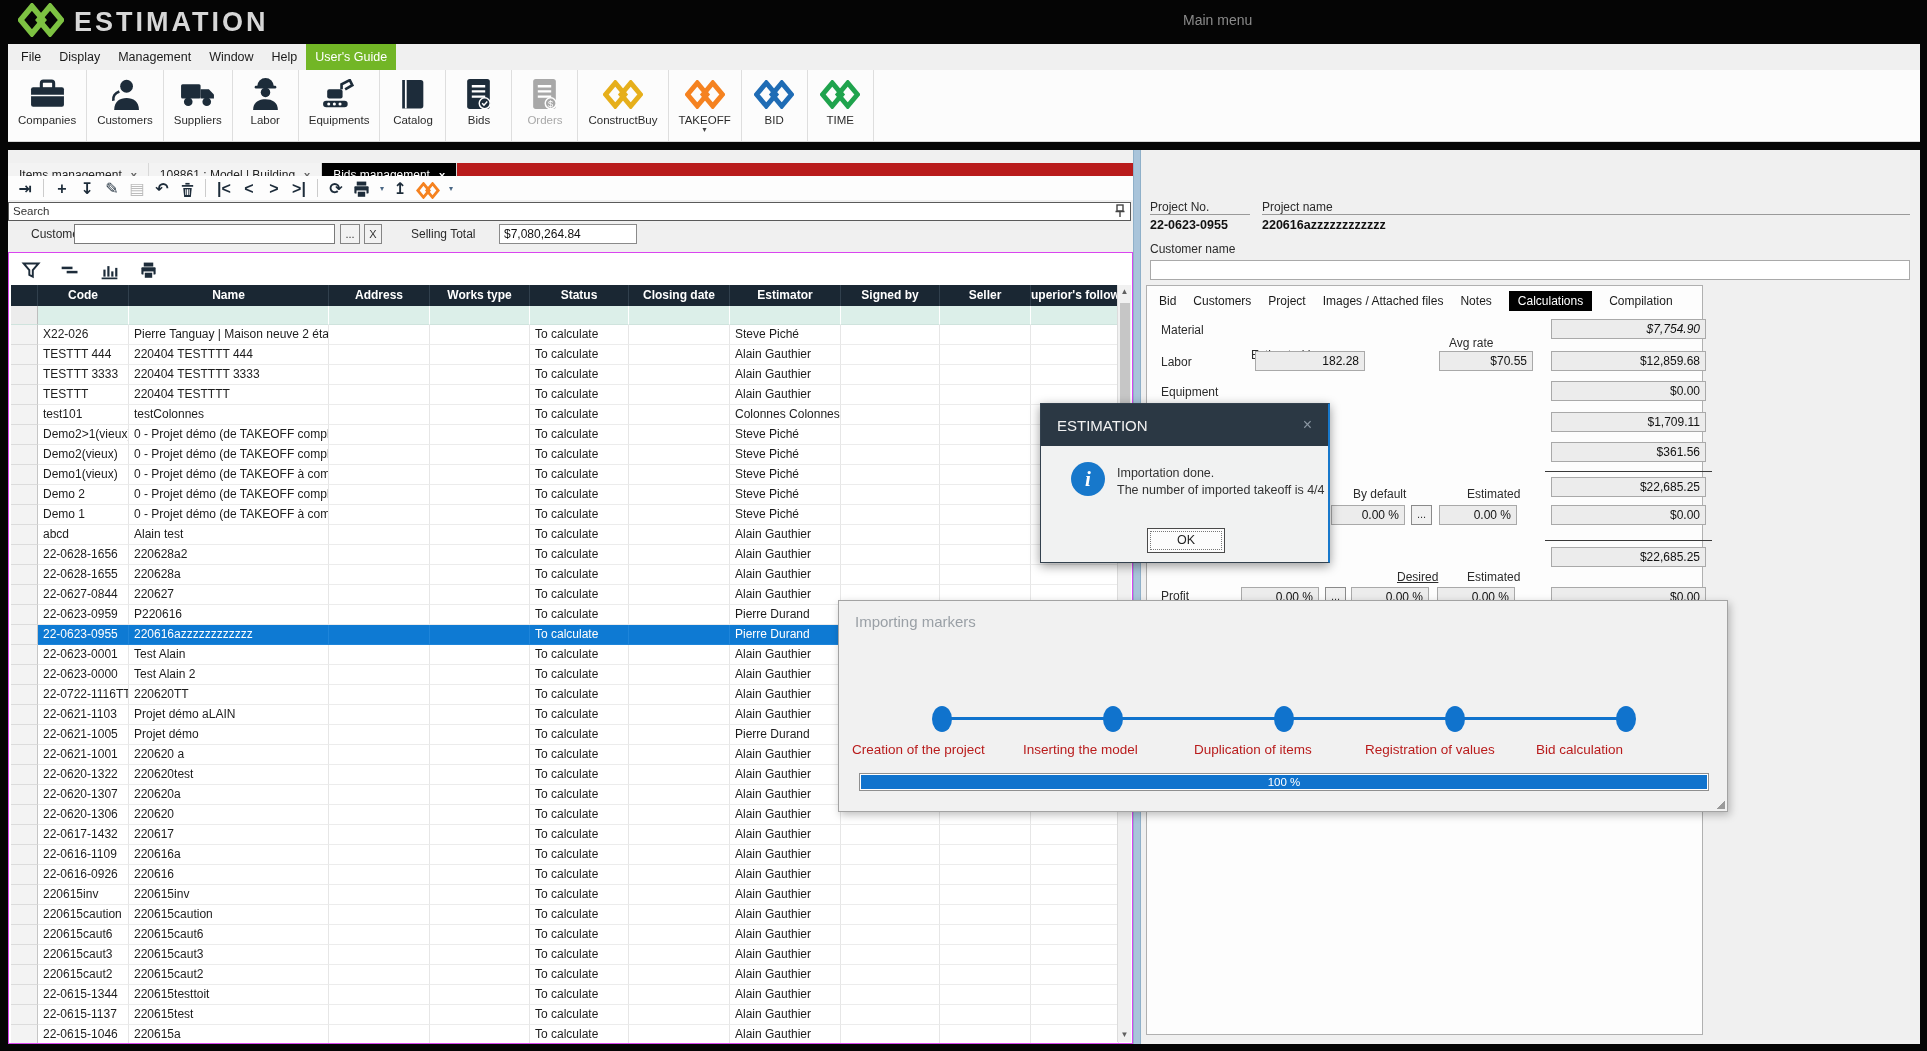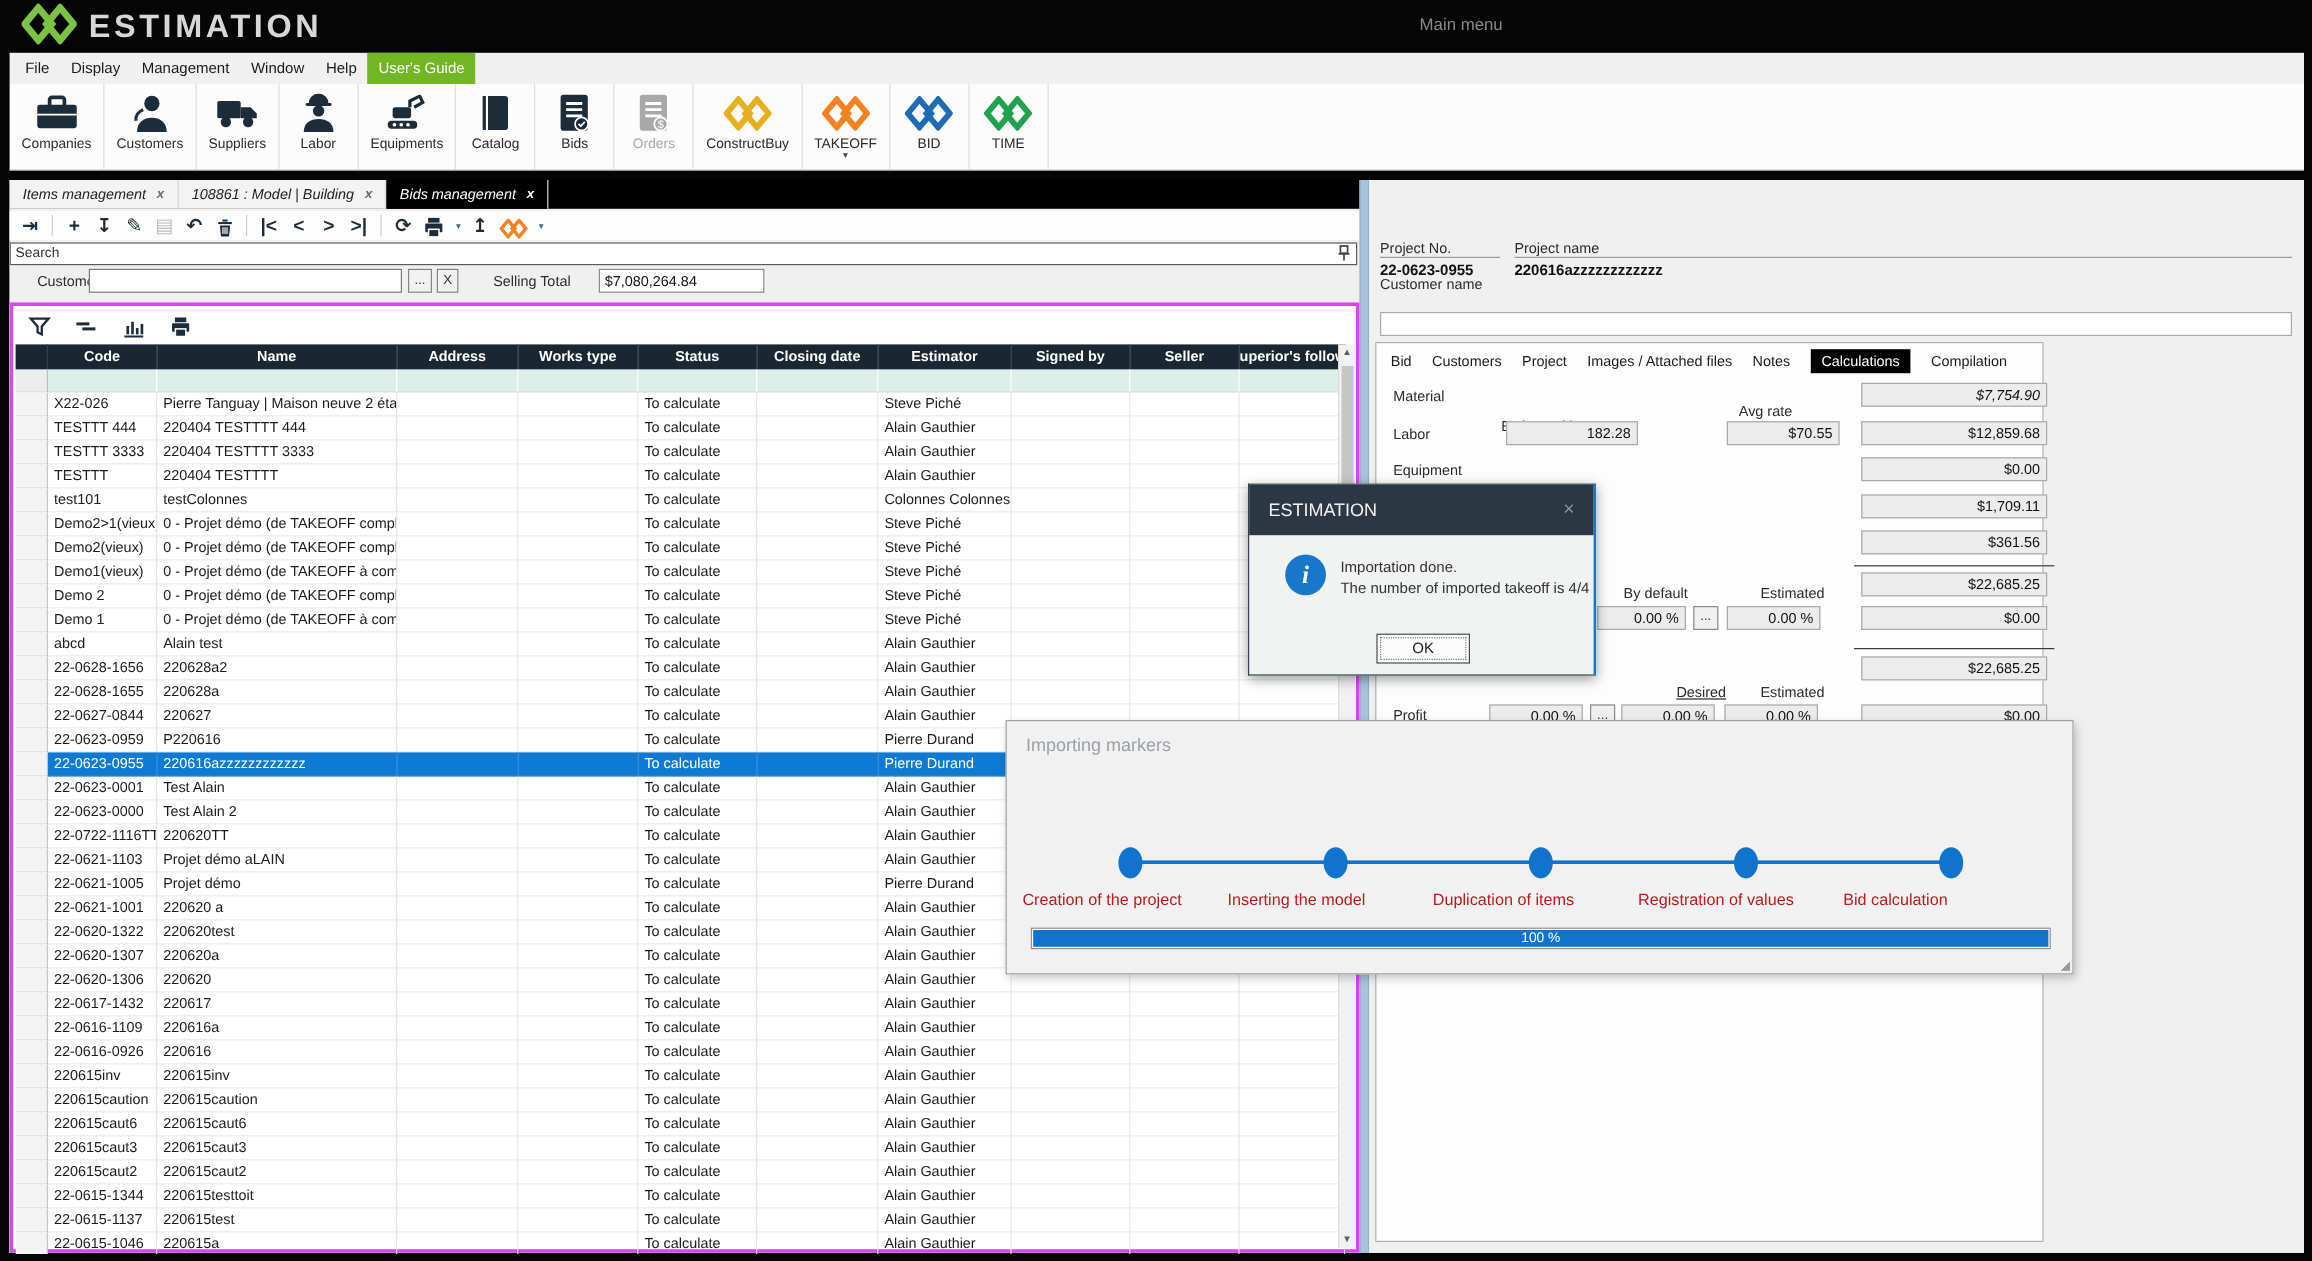--- a/index.html
+++ b/index.html
@@ -22,21 +22,21 @@
   .tb-btn { position:relative; min-width:66px; padding:4px 10px 0; display:flex; flex-direction:column; align-items:center; justify-content:flex-start; border-right:1px solid #dedede; color:#1d2c3a; }
   .tb-icon { height:40px; display:flex; align-items:center; justify-content:center; }
   .tb-label { font-size:11.5px; color:#2b2b2b; white-space:nowrap; }
   .tb-btn.disabled { color:#a8a8a8; }
   .tb-btn.disabled .tb-label { color:#a8a8a8; }
   .tb-dd { font-size:8px; color:#444; line-height:8px; }
   
   .content { position:absolute; left:8px; top:150px; width:1912px; height:894px; background:#f0f0f0; }
   .left-pane { position:absolute; left:0; top:0; width:1125px; height:894px; background:#f0f0f0; }
   
-  .tabstrip { position:absolute; left:0; top:0; width:100%; height:24px; background:#000000; display:flex;font-style:italic; }
+  .tabstrip { position:absolute; left:0; top:13px; width:100%; height:24px; background:#b91c1c; display:flex; }
   .tab { display:flex; align-items:center; gap:9px; padding:0 11px; font-size:12px; color:#222; background:#f3f3f3; border-right:1px solid #d8d8d8; }
   .tab .x { color:#666; font-size:11px; font-weight:bold; }
   .tab.active { background:#000; color:#fff; }
   .tab.active .x { color:#fff; }
   
   .bids-toolbar { position:absolute; left:0; top:26px; width:100%; height:24px; background:#fdfdfd; display:flex; align-items:center; gap:7px; padding-left:8px; }
   .bt-btn { min-width:18px; height:22px; display:flex; align-items:flex-end; justify-content:center; font-weight:bold; font-size:16px; line-height:20px; color:#1d2c3a; }
   .bt-btn.disabled { color:#bcbcbc; }
   .vsep { width:1px; height:18px; background:#cccccc; margin:0 2px; }
   .dd-sm { font-size:8px; color:#4a6785; margin-left:2px; align-self:center; }
@@ -47,21 +47,21 @@
   .customer-row { position:absolute; left:0; top:72px; width:1123px; height:26px; }
   .lbl { font-size:12px; color:#2b2b2b; }
   .cust-label { position:absolute; left:23px; top:5px; }
   .cust-input { position:absolute; left:66px; top:2px; width:261px; height:20px; border:1px solid #7a7a7a; background:#fff; font:inherit; font-size:12px; padding:0 3px; }
   .mini-btn { position:absolute; top:2px; height:20px; background:#f2f2f2; border:1px solid #858585; font-size:11px; color:#333; text-align:center; line-height:18px; }
   .btn-browse { left:332px; width:20px; }
   .btn-clear { left:356px; width:18px; }
   .selling-label { position:absolute; left:403px; top:5px; }
   .selling-box { position:absolute; left:491px; top:2px; width:138px; height:20px; background:#fff; border:1px solid #8a8a8a; font-size:12px; color:#111; line-height:18px; padding-left:4px; }
   
-  .grid-box { position:absolute; left:0; top:102px; width:1125px; height:792px; background:#fff; border:3px solid #d946ef; }
+  .grid-box { position:absolute; left:0; top:102px; width:1125px; height:792px; background:#fff; border:1px solid #d946ef; }
   .grid-tools { position:absolute; left:10px; top:3px; height:28px; display:flex; gap:15px; align-items:center; }
   .gt { width:24px; height:24px; display:flex; align-items:center; justify-content:center; }
   .thead, .filter-row, .tr { display:grid; grid-template-columns:27px 91px 200px 101px 100px 99px 101px 111px 99px 91px 88px; }
   .thead { position:absolute; left:2px; top:32px; height:21px; }
   .th { background:#1a2733; color:#fff; font-weight:bold; font-size:12px; text-align:center; line-height:21px; border-right:1px solid #31404d; white-space:nowrap; overflow:hidden; }
   .filter-row { position:absolute; left:2px; top:53px; height:19px; }
   .fc { background:#dcefe9; border-right:1px solid #fff; border-bottom:1px solid #cfe3dd; }
   .fc0 { background:#ececec; border-right:1px solid #bdbdbd; }
   .tbody { position:absolute; left:2px; top:72px; width:1108px; height:718px; overflow:hidden; }
   .tr { height:20px; }
@@ -868,21 +868,21 @@
       </div>
     </div>
 
     <div class="splitter"></div>
 
     <div class="right-pane">
       <span class="rp-label" style="left:9px; top:50px;">Project No.</span>
       <div class="rp-field" style="left:9px; top:64px; width:100px;">22-0623-0955</div>
       <span class="rp-label" style="left:121px; top:50px;">Project name</span>
       <div class="rp-field" style="left:121px; top:64px; right:10px;">220616azzzzzzzzzzzz</div>
-      <span class="rp-label" style="left:9px; top:80px;">Customer name</span>
+      <span class="rp-label" style="left:9px; top:92px;">Customer name</span>
       <div class="cust-name-field"></div>
 
       <div class="groupbox">
         <div class="rtabs" id="rtabs">
             <span class="rtab">Bid</span>
             <span class="rtab">Customers</span>
             <span class="rtab">Project</span>
             <span class="rtab">Images / Attached files</span>
             <span class="rtab">Notes</span>
             <span class="rtab active">Calculations</span>

